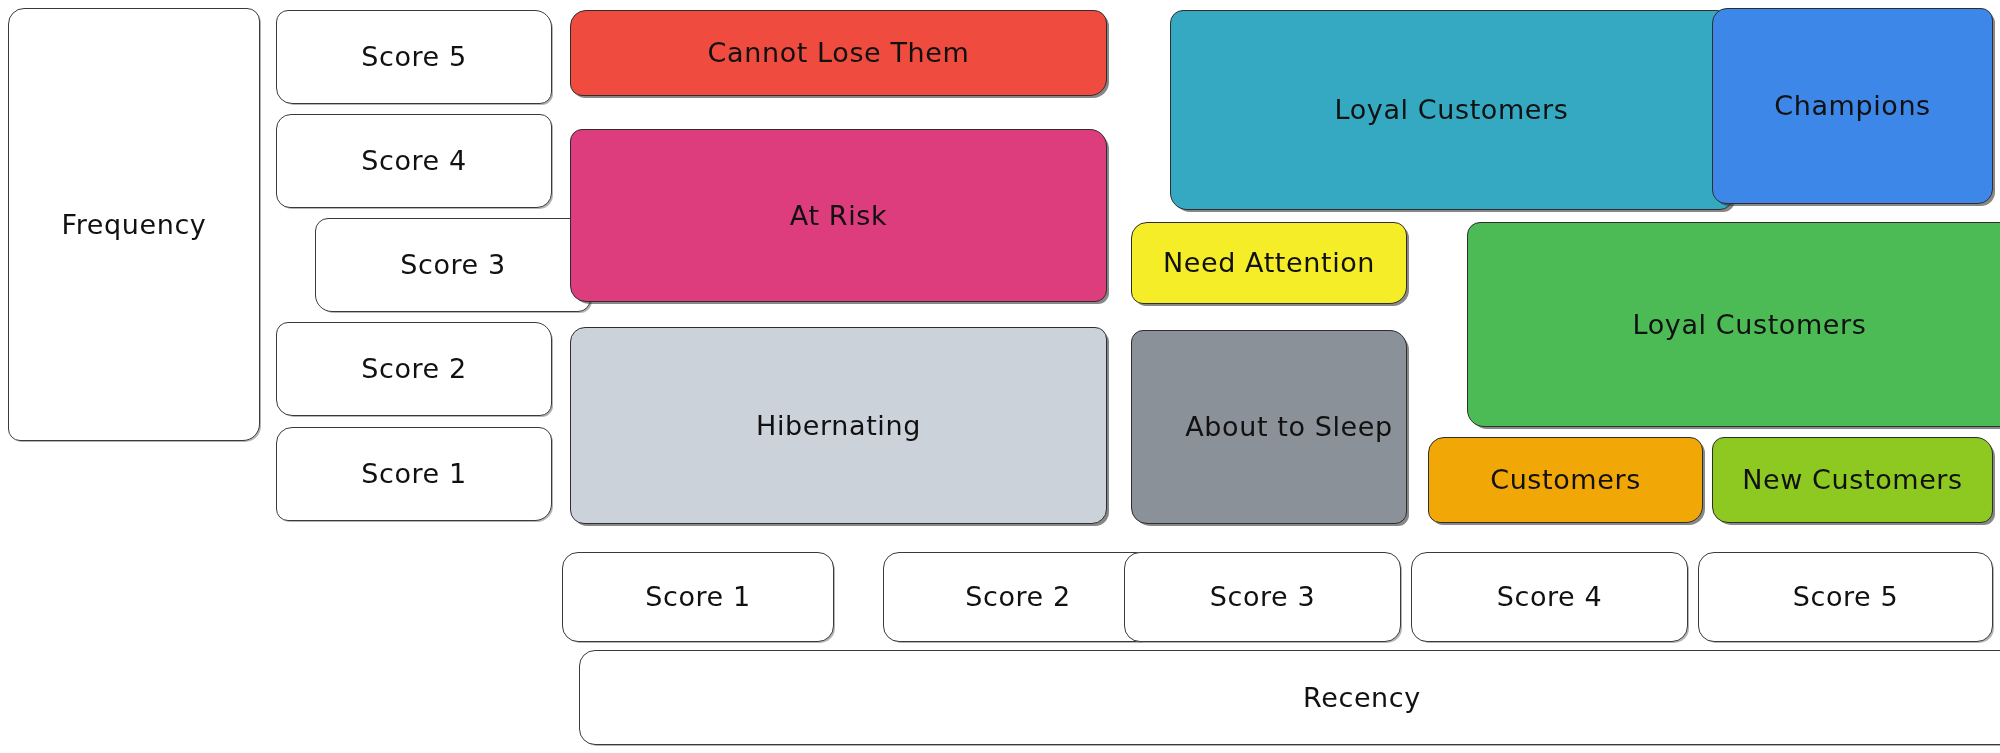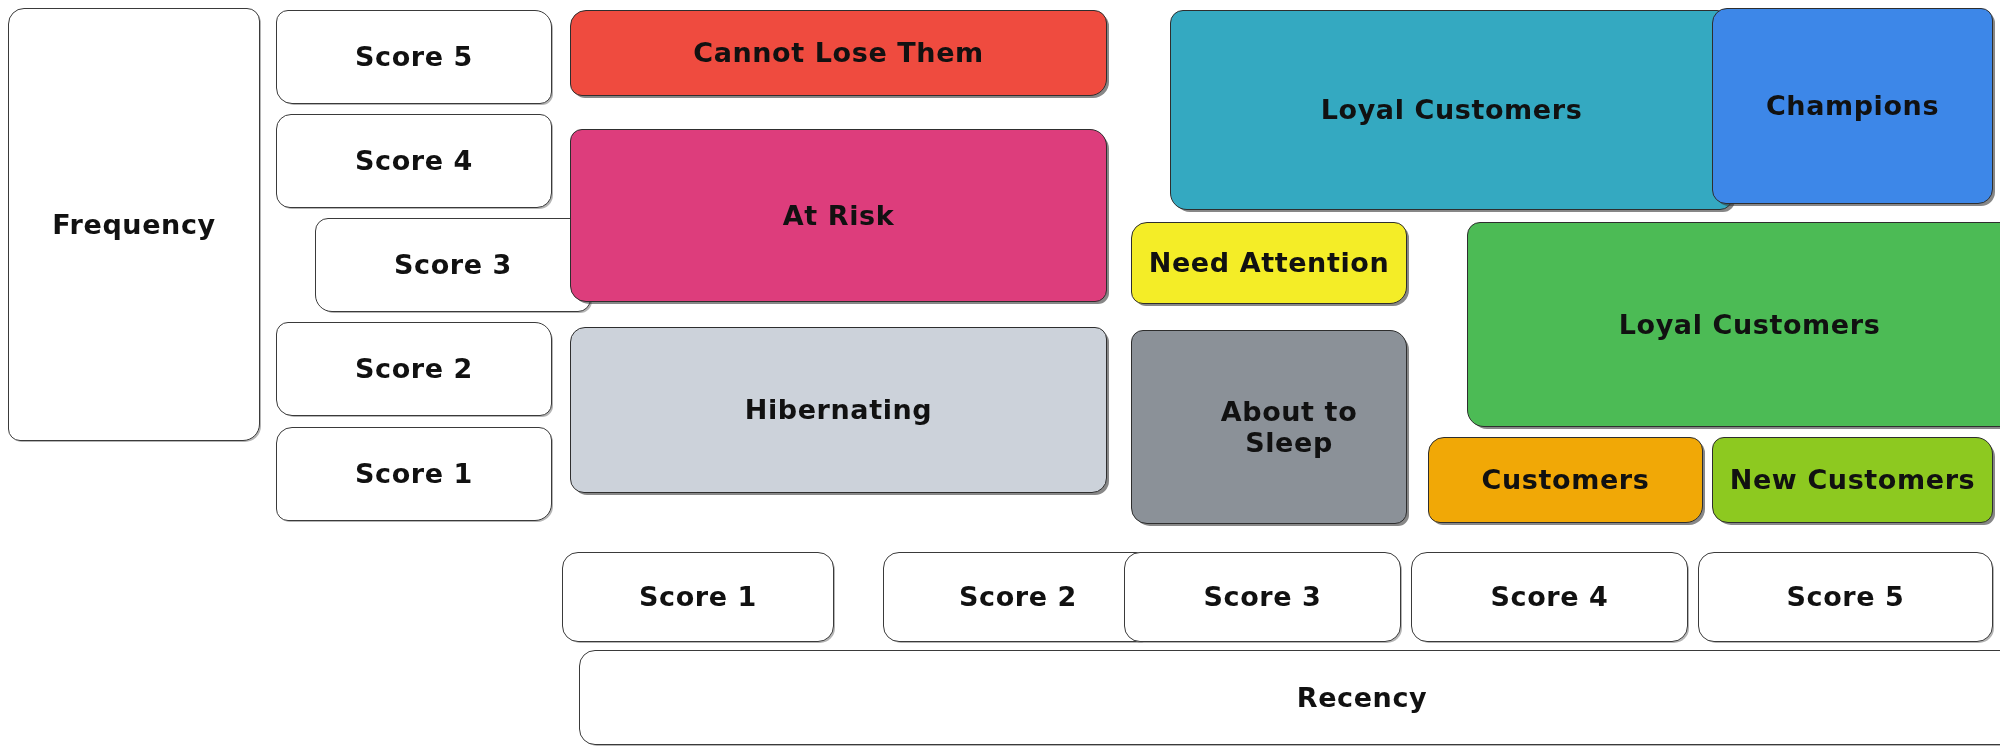--- a/index.html
+++ b/index.html
@@ -17,21 +17,20 @@
     display:flex;align-items:center;justify-content:center;
     text-align:center;
     border-radius:14px;
     border:1.6px solid #2b2b2b;
     color:#111111;
     font-size:27px;
     letter-spacing:.6px;
     line-height:1.15;
     box-shadow:2px 3px 0 -1px rgba(60,60,60,.55);
     user-select:none;
-    font-weight:bold;
   }
   .box.plain{
     background:#ffffff;
     border-color:#3a3a3a;
     border-width:1.4px;
     box-shadow:2px 2px 0 -1px rgba(90,90,90,.45);
   }
   .box.seg{
     border-color:#2e2e2e;
     border-width:1.5px;
@@ -61,21 +60,21 @@
   <div class="box plain r2" style="left:276px;top:10px;width:276px;height:94px;">Score 5</div>
   <div class="box plain r3" style="left:276px;top:114px;width:276px;height:94px;">Score 4</div>
   <div class="box plain r4" style="left:276px;top:218px;width:276px;height:94px;">Score 3</div>
   <div class="box plain r2" style="left:276px;top:322px;width:276px;height:94px;">Score 2</div>
   <div class="box plain r1" style="left:276px;top:427px;width:276px;height:94px;">Score 1</div>
 
   <div class="box seg r1" style="left:570px;top:10px;width:537px;height:86px;background:#ef4b3f;">Cannot Lose Them</div>
 
   <div class="box seg r2" style="left:570px;top:129px;width:537px;height:173px;background:#dd3d7c;">At Risk</div>
 
-  <div class="box seg r3" style="left:570px;top:327px;width:537px;height:166px;background:#ccd2da;">Hibernating</div>
+  <div class="box seg r3" style="left:570px;top:327px;width:537px;height:197px;background:#ccd2da;">Hibernating</div>
 
   <div class="box seg r4" style="left:1131px;top:10px;width:563px;height:200px;background:#34a9c1;">Loyal Customers</div>
 
   <div class="box seg r1" style="left:1131px;top:222px;width:276px;height:82px;background:#f4ed27;">Need Attention</div>
 
   <div class="box seg r2" style="left:1131px;top:330px;width:276px;height:194px;background:#8b9198;padding-left:40px;">About to Sleep</div>
 
   <div class="box seg r3" style="left:1712px;top:8px;width:281px;height:196px;background:#3d87e8;">Champions</div>
 
   <div class="box seg r4" style="left:1428px;top:222px;width:565px;height:205px;background:#4cbb55;">Loyal Customers</div>

